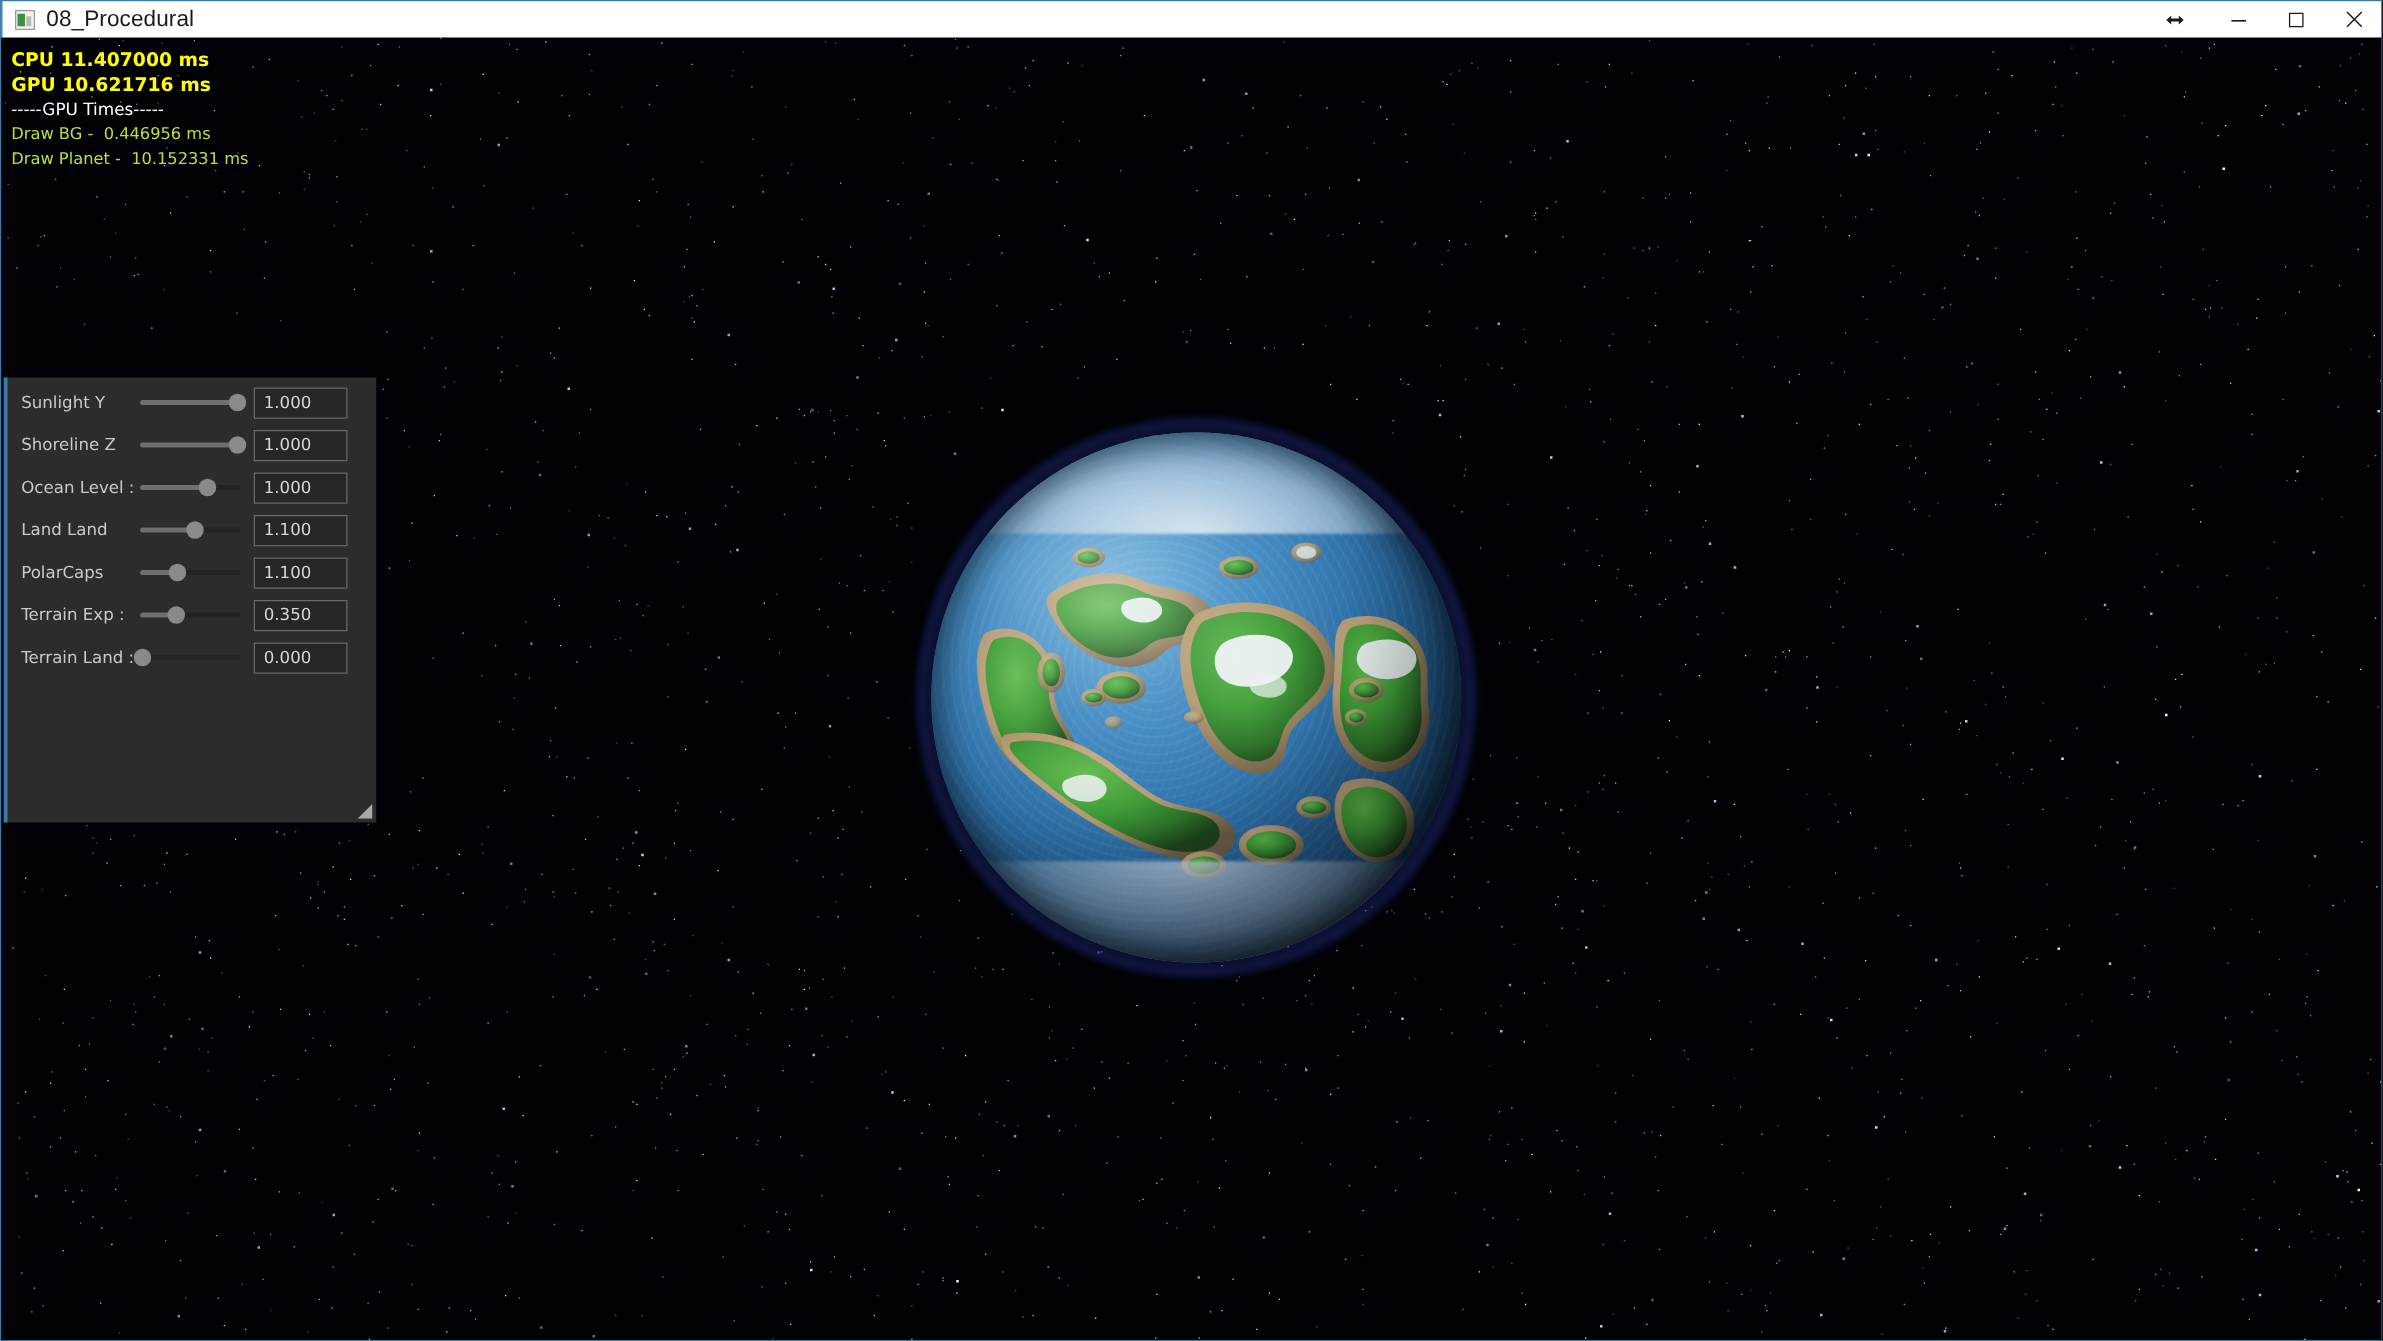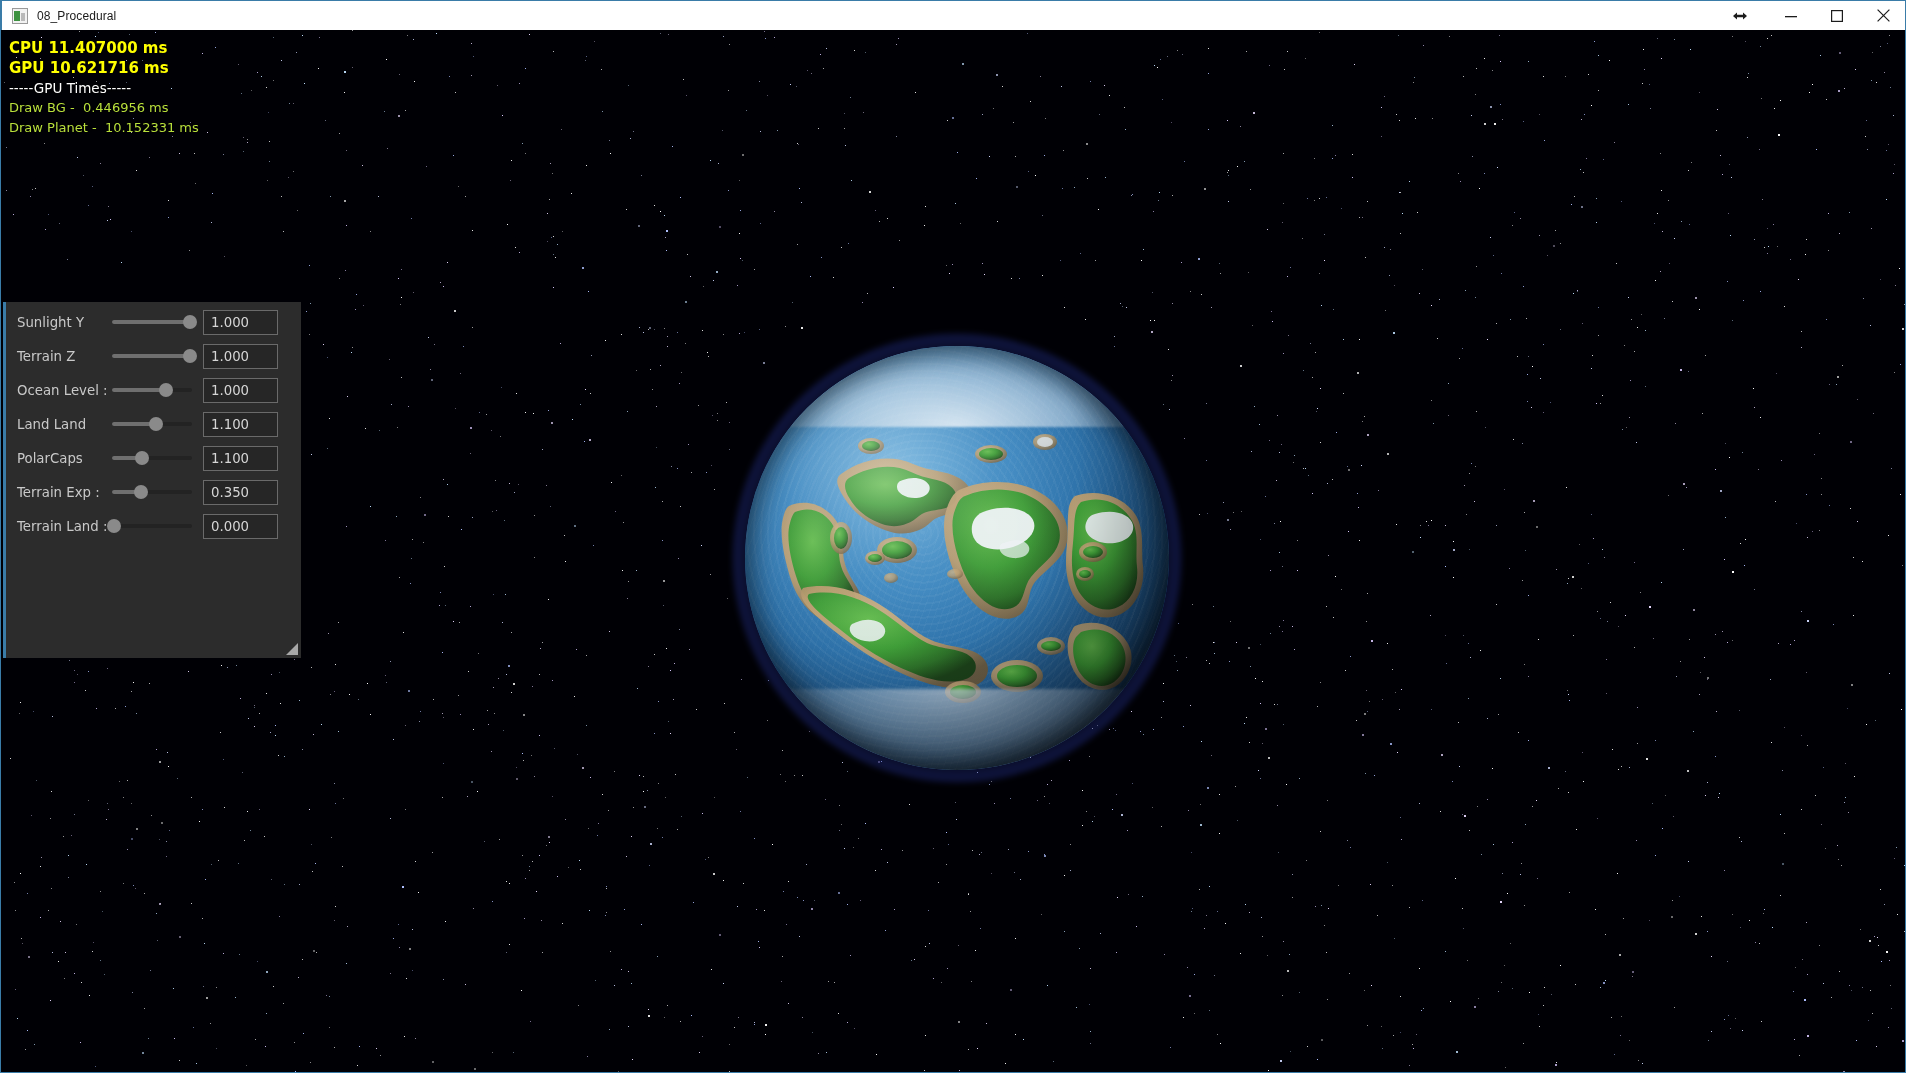--- a/index.html
+++ b/index.html
@@ -31,21 +31,21 @@
     z-index: 40;
   }
   #app-icon {
     width: 16px; height: 16px; margin-left: 10px; margin-right: 9px;
     position: relative; flex: 0 0 auto;
     background: #f2f2f2; border: 1px solid #9a9a9a;
   }
   #app-icon .blk-a { position: absolute; left: 1px; top: 2px; width: 6px; height: 10px; background: #3d9140; }
   #app-icon .blk-b { position: absolute; left: 8px; top: 4px; width: 4px; height: 8px; background: #b9b9b9; }
   #win-title {
-    font-size: 12px; color: #1a1a1a; letter-spacing: .1px;
+    font-size: 18px; color: #1a1a1a; letter-spacing: .1px;
     white-space: nowrap;
   }
   #win-controls {
     margin-left: auto; display: flex; align-items: center; height: 30px;
   }
   .wbtn {
     width: 46px; height: 30px;
     display: flex; align-items: center; justify-content: center;
     color: #1c1c1c;
   }
@@ -2308,21 +2308,21 @@
           <div class="row">
             <div class="row-label">Sunlight Y</div>
             <div class="slider">
               <div class="track"></div>
               <div class="fill" style="width: 98%;"></div>
               <div class="knob" style="left: 98%;"></div>
             </div>
             <div class="valbox">1.000</div>
           </div>
           <div class="row">
-            <div class="row-label">Terrain Z</div>
+            <div class="row-label">Shoreline Z</div>
             <div class="slider">
               <div class="track"></div>
               <div class="fill" style="width: 98%;"></div>
               <div class="knob" style="left: 98%;"></div>
             </div>
             <div class="valbox">1.000</div>
           </div>
           <div class="row">
             <div class="row-label">Ocean Level :</div>
             <div class="slider">

